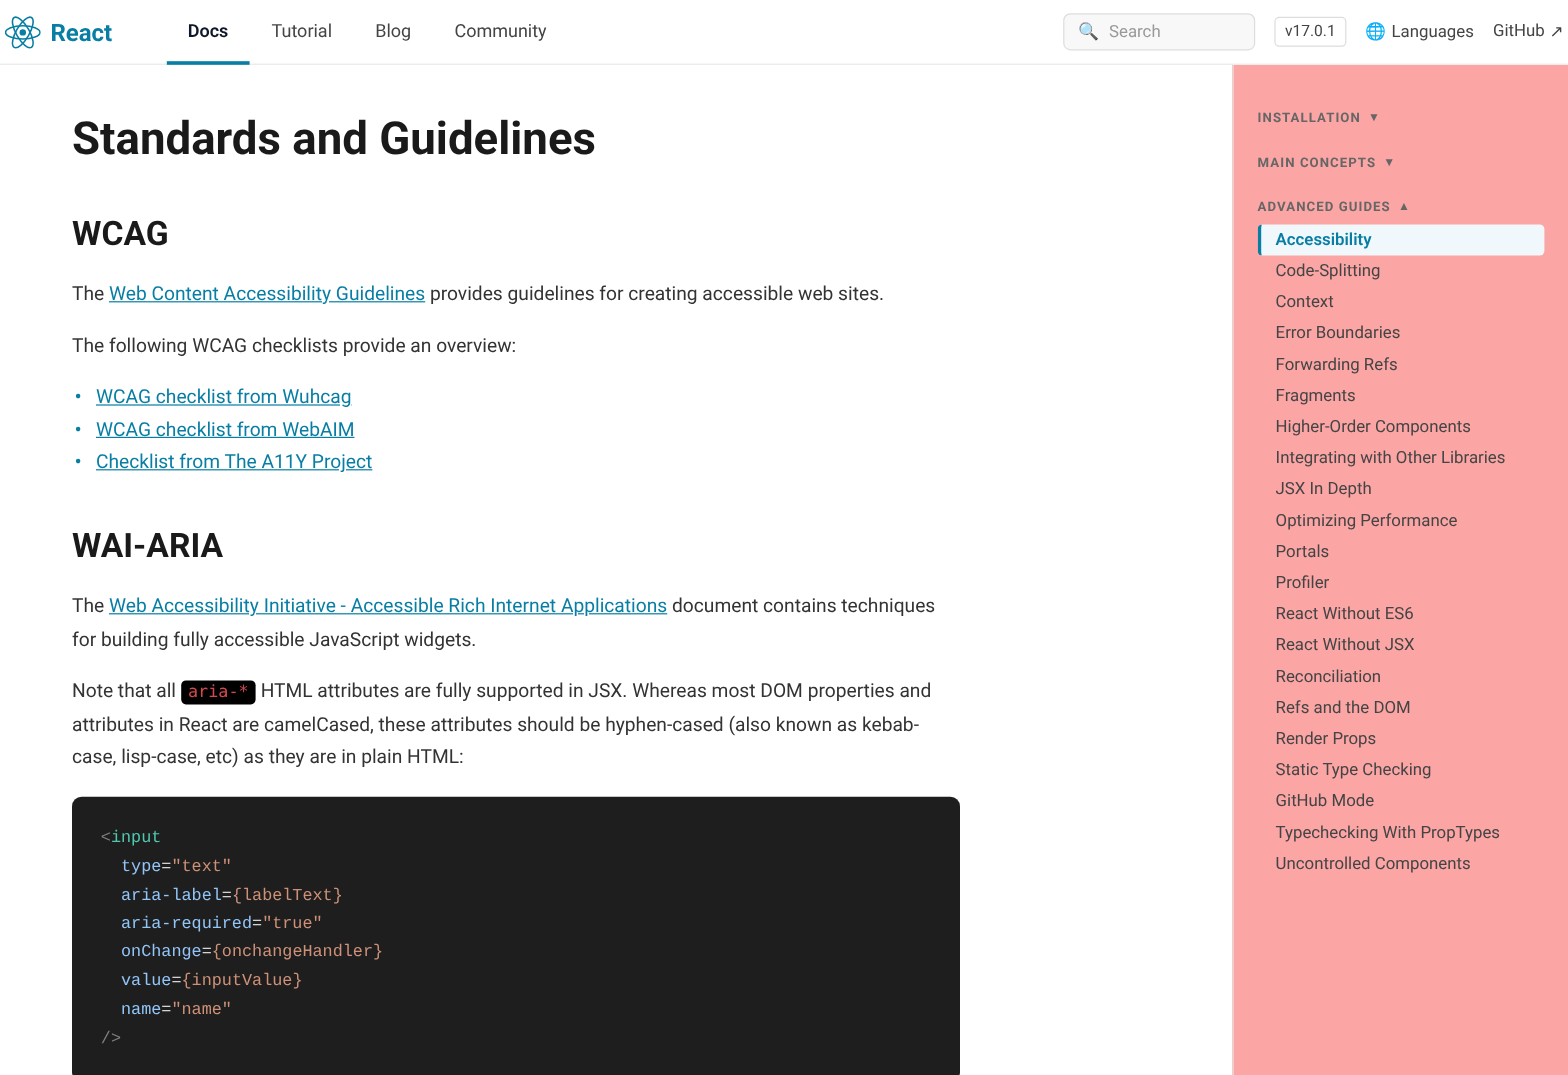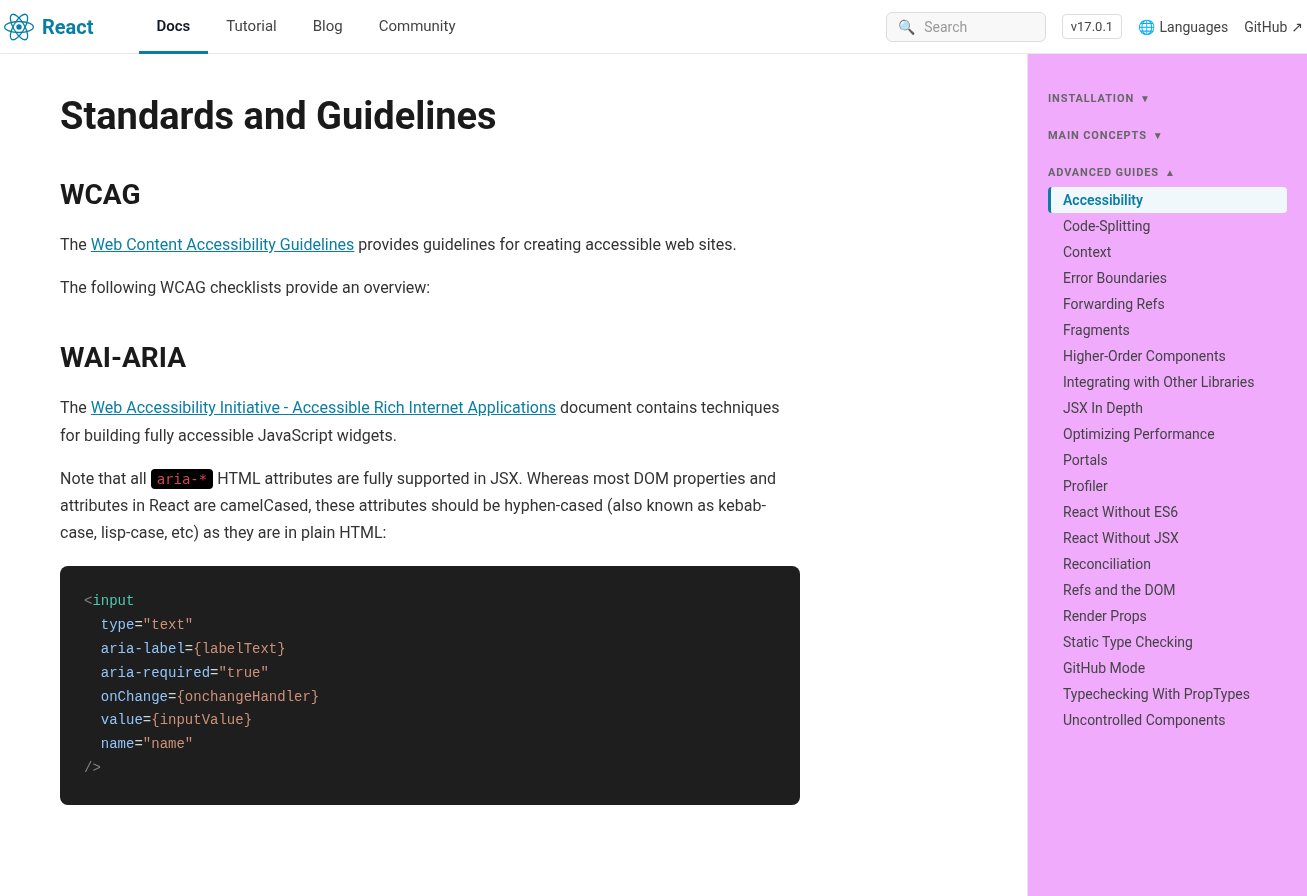--- a/index.html
+++ b/index.html
@@ -56,21 +56,21 @@
     
     .layout {
       display: flex; margin-top: 54px; min-height: calc(100vh - 54px);
     }
 
     
     .right-sidebar {
       width: 280px; min-width: 280px; padding: 30px 20px;
       border-left: 1px solid #e8e8e8; position: fixed;
       right: 0; top: 54px; bottom: 0; overflow-y: auto;
-      background: #f0abfc;
+      background: #fca5a5;
     }
     .sidebar-section {
       margin-bottom: 8px;
     }
     .sidebar-section-header {
       font-size: 11px; font-weight: 700; letter-spacing: 0.08em;
       color: #666; text-transform: uppercase; padding: 8px 0;
       display: flex; align-items: center; gap: 6px; cursor: pointer;
     }
     .sidebar-section-header .chevron { font-size: 10px; }
@@ -181,20 +181,31 @@
 
   <main class="main-content">
     <h1 class="page-title">Standards and Guidelines</h1>
 
     <section class="section">
       <h2 class="section-title">WCAG</h2>
       <p>
         <span>The </span><a class="content-link" href="#"><span>Web Content Accessibility Guidelines</span></a><span> provides guidelines for creating accessible web sites.</span>
       </p>
       <p>The following WCAG checklists provide an overview:</p>
+      <ul class="bullet-list">
+        <li>
+          <a class="content-link" href="#"><span>WCAG checklist from Wuhcag</span></a>
+        </li>
+        <li>
+          <a class="content-link" href="#"><span>WCAG checklist from WebAIM</span></a>
+        </li>
+        <li>
+          <a class="content-link" href="#"><span>Checklist from The A11Y Project</span></a>
+        </li>
+      </ul>
     </section>
 
     <section class="section">
       <h2 class="section-title">WAI-ARIA</h2>
       <p>
         <span>The </span><a class="content-link" href="#"><span>Web Accessibility Initiative - Accessible Rich Internet Applications</span></a><span> document contains techniques for building fully accessible JavaScript widgets.</span>
       </p>
       <p>
         <span>Note that all </span><code class="code-inline">aria-*</code><span> HTML attributes are fully supported in JSX. Whereas most DOM properties and attributes in React are camelCased, these attributes should be hyphen-cased (also known as kebab-case, lisp-case, etc) as they are in plain HTML:</span>
       </p>

